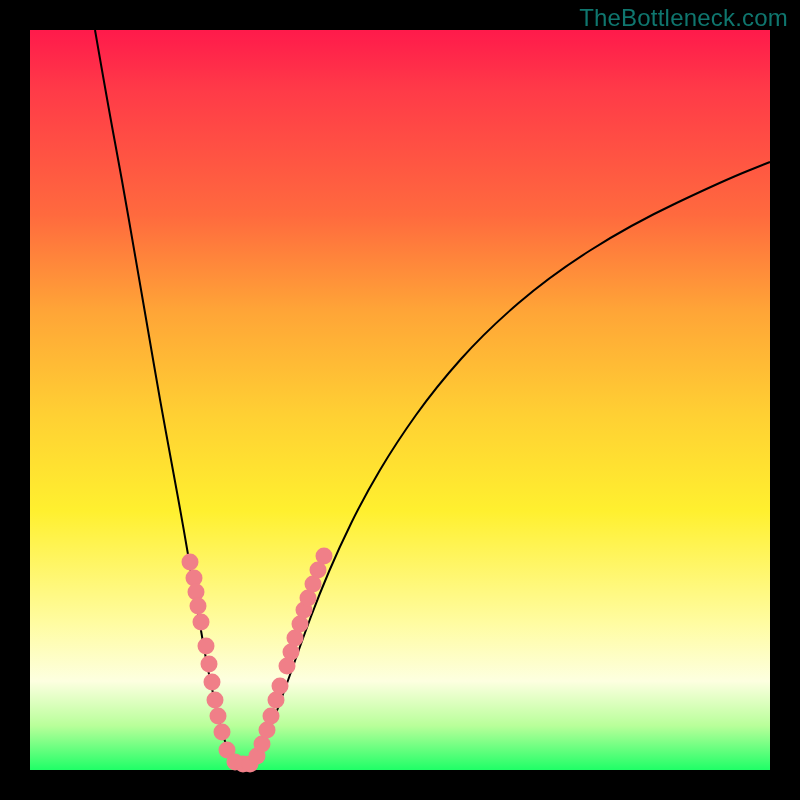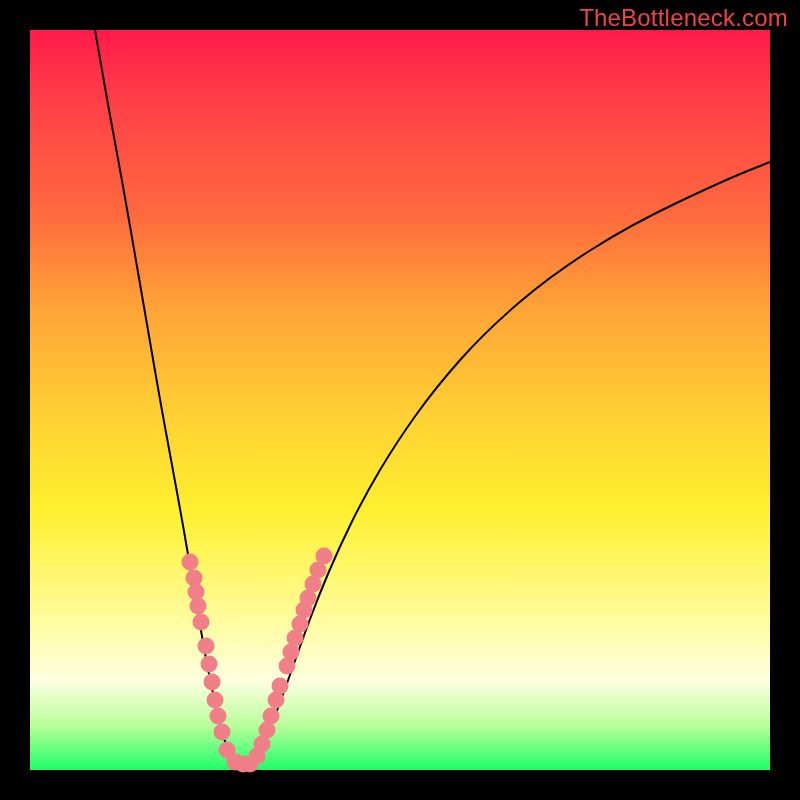--- a/index.html
+++ b/index.html
@@ -35,21 +35,21 @@
       #fffca0 80%,
       #fdffe0 88%,
       #b9ff9a 94%,
       #1fff67 100%
     );
   }
   .watermark {
     position: absolute;
     top: 4px;
     right: 12px;
-    color: #ef4444;
+    color: #0f766e;
     font-size: 24px;
     font-weight: 500;
     letter-spacing: 0.2px;
     user-select: none;
   }
   svg.curves {
     position: absolute;
     left: 0;
     top: 0;
     width: 740px;

